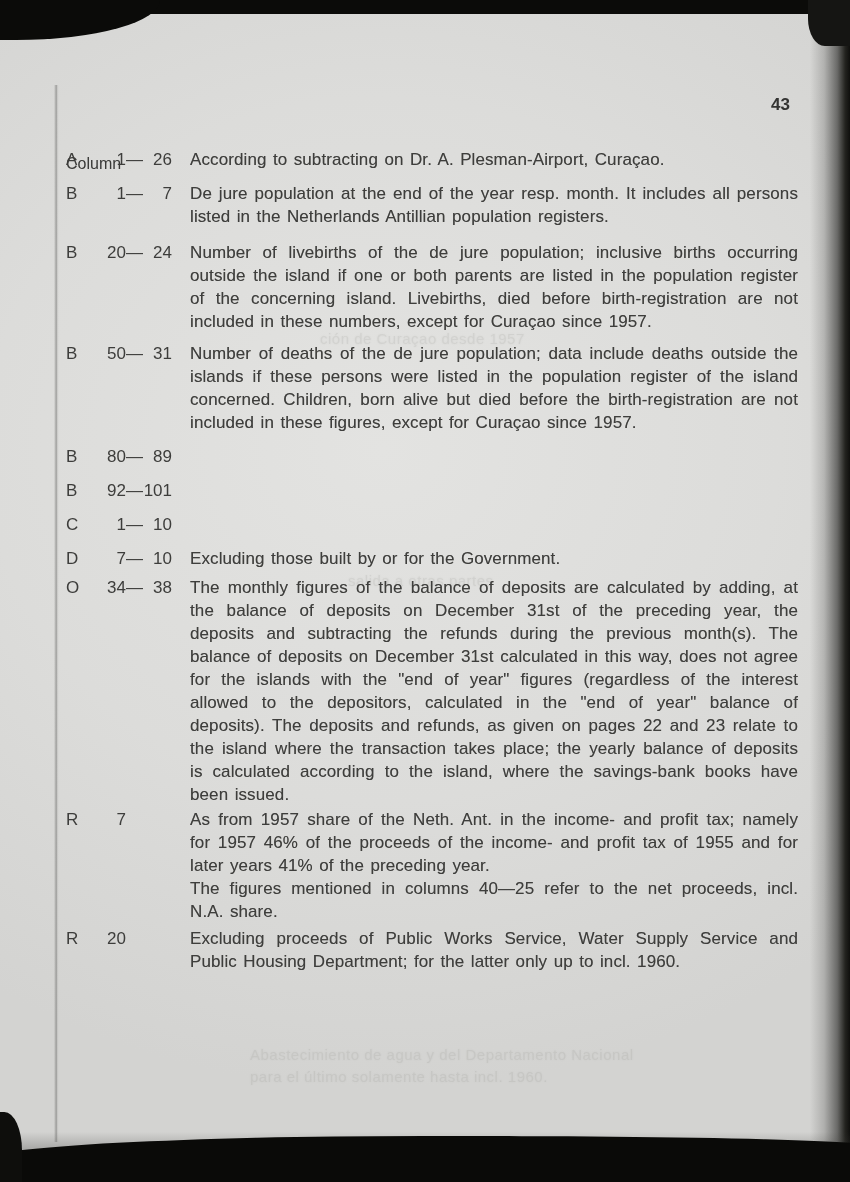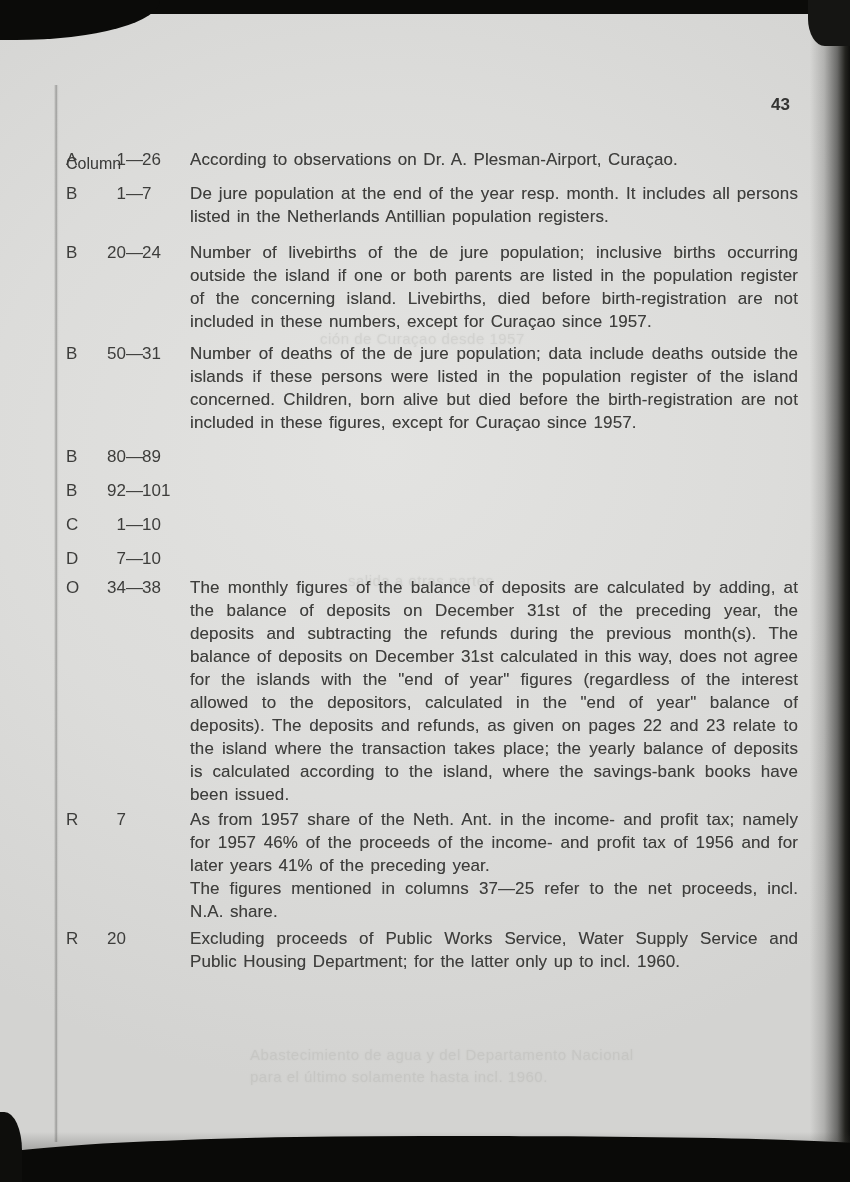--- a/index.html
+++ b/index.html
@@ -49,21 +49,21 @@
   .entry:nth-child(2){margin-bottom:13px;}
   .entry:nth-child(3){margin-bottom:9px;}
   .entry:nth-child(8){margin-bottom:6px;}
   .entry:nth-child(9){margin-bottom:2px;}
   .entry:nth-child(10){margin-bottom:4px;}
 
   .entry-label{flex:0 0 108px;display:flex;font-size:17px;line-height:23px;color:#3d3d3b;}
   .entry-label .letter{width:34px;text-align:left;}
   .entry-label .rstart{width:26px;text-align:right;}
   .entry-label .dash{width:16px;text-align:center;}
-  .entry-label .rend{width:30px;text-align:left;}
+  .entry-label .rend{width:30px;text-align:right;}
 
   .entry-text{flex:1 1 auto;padding-left:16px;}
   .para{margin:0;font-size:17px;line-height:23px;text-align:justify;
     word-spacing:1.6px;letter-spacing:0.1px;color:#3e3e3c;
     text-shadow:0 0 0.5px rgba(62,62,60,0.45);}
 </style>
 </head>
 <body>
 
 <div class="scan">
@@ -82,21 +82,21 @@
     <div class="column-label">Column</div>
     <div class="entries" id="entries">
   <div class="entry">
     <div class="entry-label">
       <span class="letter">A</span>
             <span class="rstart">1</span>
             <span class="dash">—</span>
             <span class="rend">26</span>
     </div>
     <div class="entry-text">
-            <p class="para">According to observations on Dr. A. Plesman-Airport, Curaçao.</p>
+            <p class="para">According to subtracting on Dr. A. Plesman-Airport, Curaçao.</p>
           </div>
   </div>
 
   <div class="entry">
     <div class="entry-label">
       <span class="letter">B</span>
             <span class="rstart">1</span>
             <span class="dash">—</span>
             <span class="rend">7</span>
     </div>
@@ -156,20 +156,23 @@
     </div>
   </div>
 
   <div class="entry">
     <div class="entry-label">
       <span class="letter">D</span>
             <span class="rstart">7</span>
             <span class="dash">—</span>
             <span class="rend">10</span>
     </div>
+    <div class="entry-text">
+            <p class="para">Excluding those built by or for the Government.</p>
+          </div>
   </div>
 
   <div class="entry">
     <div class="entry-label">
       <span class="letter">O</span>
             <span class="rstart">34</span>
             <span class="dash">—</span>
             <span class="rend">38</span>
     </div>
     <div class="entry-text">
@@ -178,22 +181,22 @@
   </div>
 
   <div class="entry">
     <div class="entry-label">
       <span class="letter">R</span>
             <span class="rstart">7</span>
             <span class="dash"></span>
             <span class="rend"></span>
     </div>
     <div class="entry-text">
-            <p class="para">As from 1957 share of the Neth. Ant. in the income- and profit tax; namely for 1957 46% of the proceeds of the income- and profit tax of 1956 and for later years 41% of the preceding year.</p>
-            <p class="para">The figures mentioned in columns 37—25 refer to the net proceeds, incl. N.A. share.</p>
+            <p class="para">As from 1957 share of the Neth. Ant. in the income- and profit tax; namely for 1957 46% of the proceeds of the income- and profit tax of 1955 and for later years 41% of the preceding year.</p>
+            <p class="para">The figures mentioned in columns 40—25 refer to the net proceeds, incl. N.A. share.</p>
           </div>
   </div>
 
   <div class="entry">
     <div class="entry-label">
       <span class="letter">R</span>
             <span class="rstart">20</span>
             <span class="dash"></span>
             <span class="rend"></span>
     </div>

